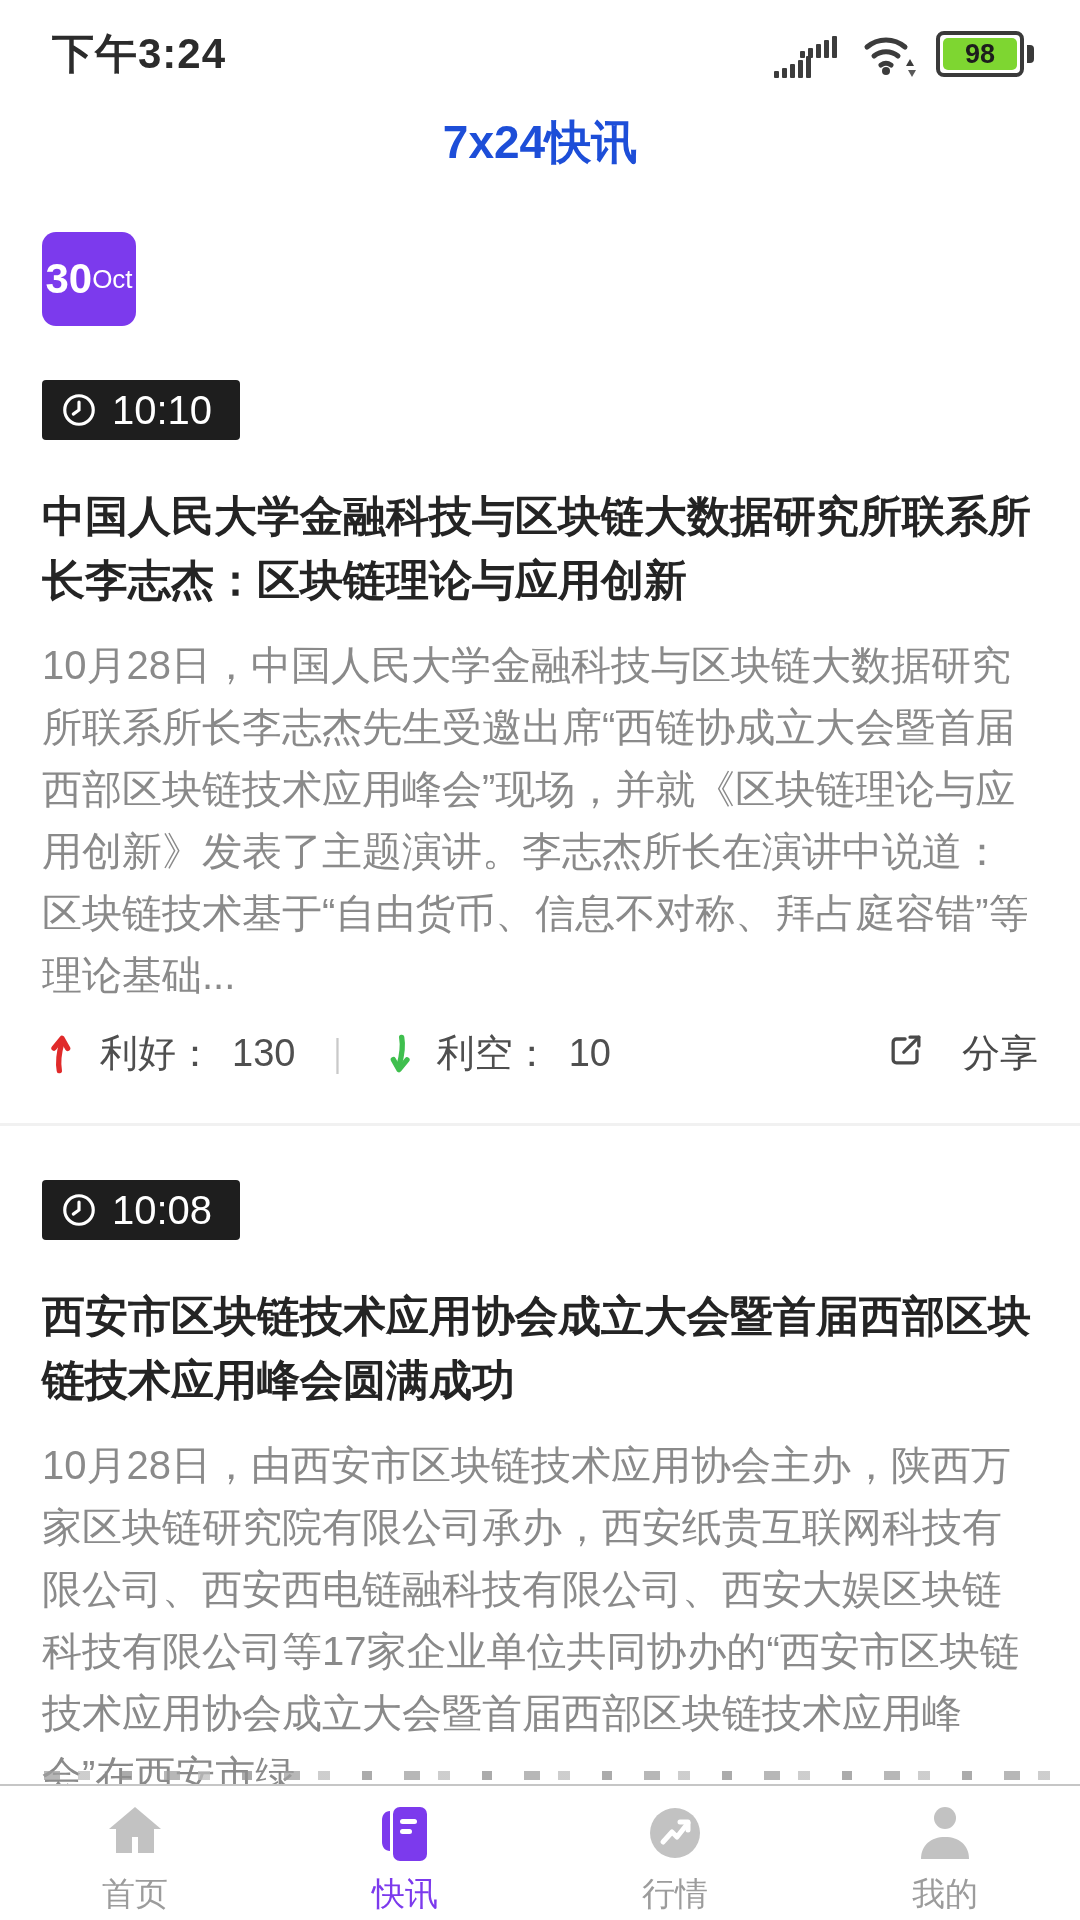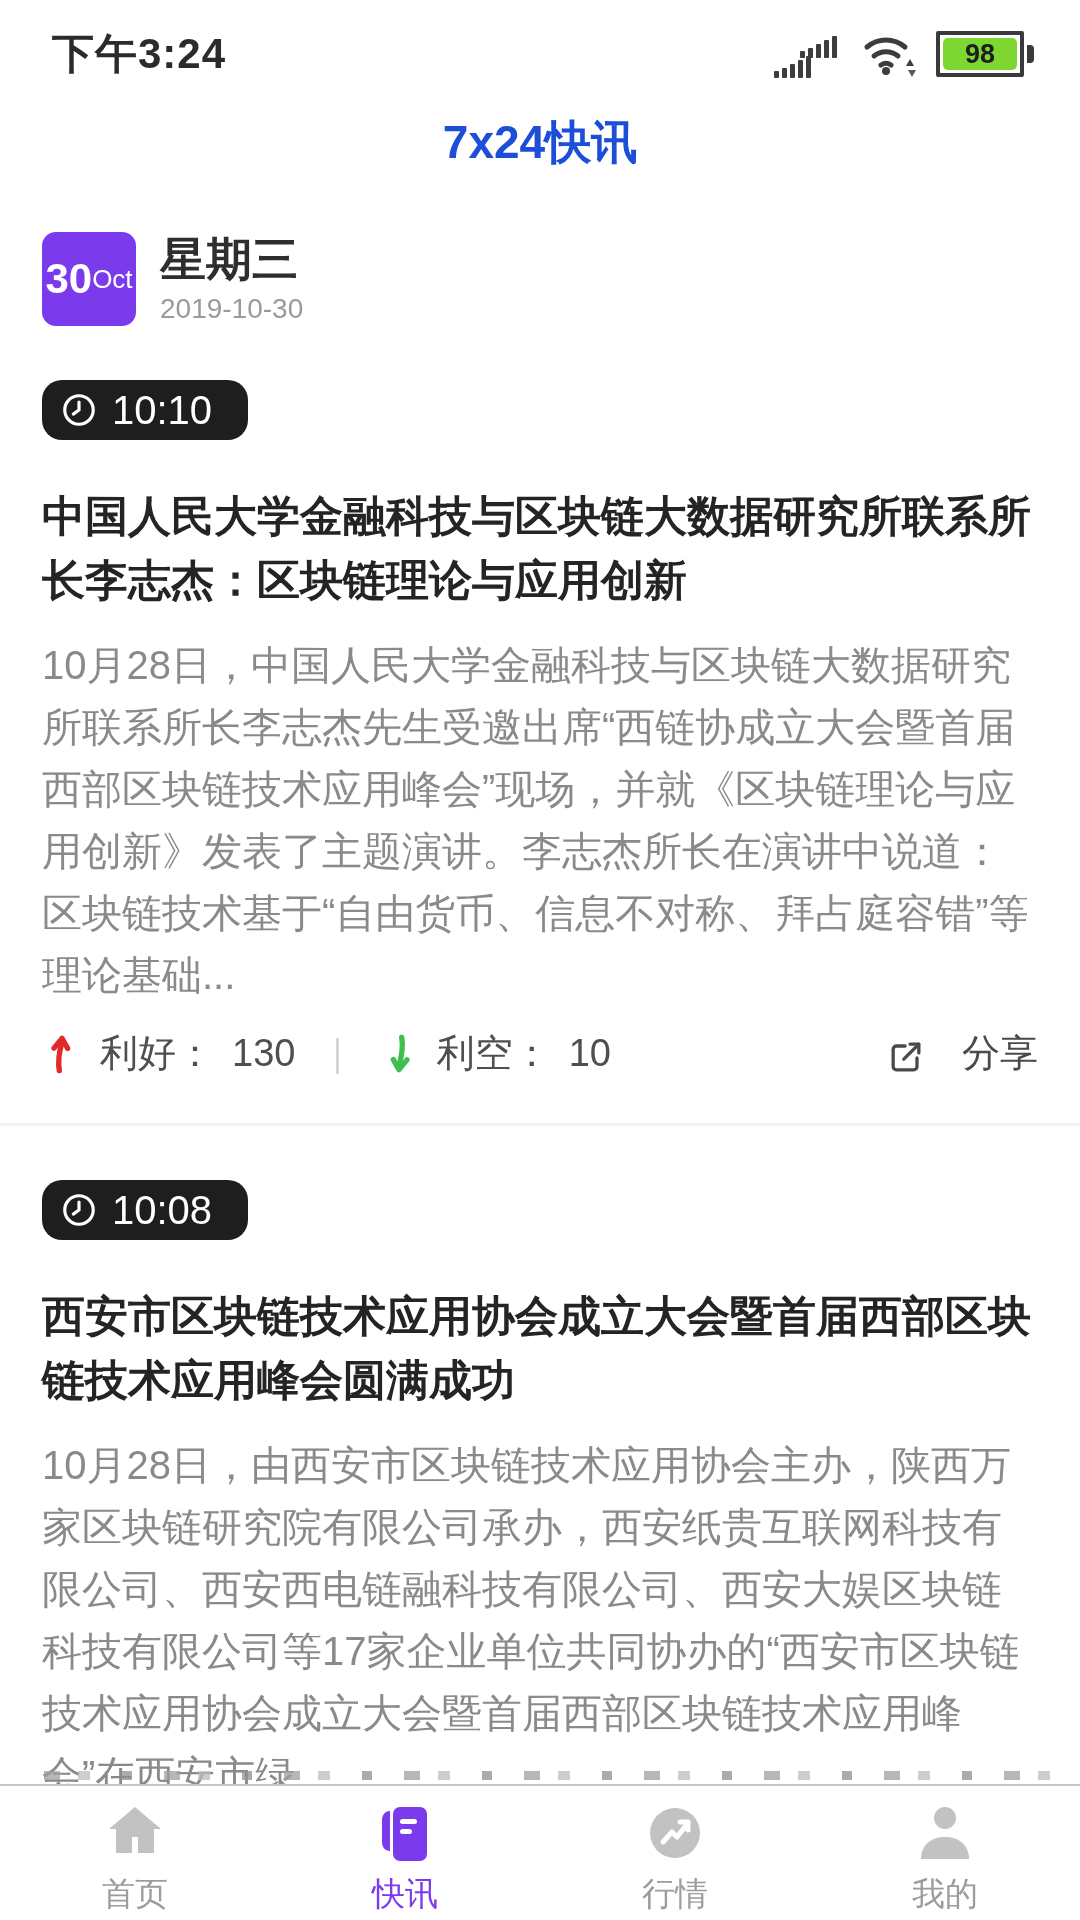--- a/index.html
+++ b/index.html
@@ -17,47 +17,47 @@
     position:relative;overflow:hidden;
   }
   
   .status-bar{
     display:flex;justify-content:space-between;align-items:center;
     padding:22px 46px 0 52px;height:86px;
   }
   .status-time{font-size:42px;font-weight:bold;color:#2b2b2b;letter-spacing:1px}
   .status-icons{display:flex;align-items:center;gap:16px}
   .battery-wrap{display:flex;align-items:center}
-  .battery{position:relative;width:88px;height:46px;border:4px solid #3a3a3a;border-radius:2px;
+  .battery{position:relative;width:88px;height:46px;border:4px solid #3a3a3a;border-radius:8px;
     display:flex;align-items:center;justify-content:center}
   .battery-fill{position:absolute;inset:3px;background:var(--battery-green);border-radius:5px}
   .battery-text{position:relative;font-size:27px;font-weight:bold;color:#1d1d1d;line-height:1}
   .battery-nub{width:7px;height:18px;background:#3a3a3a;border-radius:0 4px 4px 0;margin-left:3px}
   
   .app-header{text-align:center;padding:26px 0 8px;height:104px}
   .app-title{font-size:46px;color:#1d4ed8;font-weight:700}
   
   .content{padding:0 42px}
   .date-row{display:flex;align-items:flex-start;gap:24px;margin-top:42px}
   .date-badge{width:94px;height:94px;background:var(--accent);border-radius:14px;color:#fff;
     display:flex;flex-direction:row;align-items:center;justify-content:center;flex:0 0 auto}
   .date-day{font-size:42px;font-weight:bold;line-height:1.05}
   .date-month{font-size:26px;line-height:1.1}
   .date-weekday{font-size:46px;font-weight:bold;color:#2e2e2e;line-height:1.1;margin-top:2px}
   .date-full{font-size:28px;color:#9a9a9a;margin-top:8px}
   .news-item{margin-top:54px}
   .time-badge{display:inline-flex;align-items:center;gap:14px;background:var(--time-badge-bg);
-    color:#fff;border-radius:20px;padding:8px 36px 8px 18px;font-size:40px;line-height:1.1}
+    color:#fff;border-radius:4px;padding:8px 28px 8px 18px;font-size:40px;line-height:1.1}
   .news-title{margin-top:44px;font-size:43px;font-weight:bold;line-height:64px;color:#242424}
   .news-body{margin-top:22px;font-size:40px;line-height:62px;color:#8a8a8a}
   .news-footer{display:flex;align-items:center;margin-top:22px;font-size:38px;color:#4f4f4f;
     padding-bottom:44px}
   .sentiment{display:flex;align-items:center;gap:18px}
   .sent-sep{color:#c9c9c9;margin:0 24px;font-size:36px}
-  .share-btn{margin-left:auto;display:flex;align-items:flex-end;gap:34px;color:#4a4a4a}
+  .share-btn{margin-left:auto;display:flex;align-items:flex-start;gap:34px;color:#4a4a4a}
   .card-divider{height:3px;background:#f1f1f1;margin:0 -42px}
   
   .next-item-clip{position:absolute;left:44px;right:24px;bottom:140px;height:9px;opacity:.75;
     background:repeating-linear-gradient(90deg,#9f9f9f 0 16px,transparent 16px 34px,
       #bdbdbd 34px 46px,transparent 46px 78px,#8f8f8f 78px 88px,transparent 88px 120px)}
   
   .tab-bar{position:absolute;left:0;right:0;bottom:0;height:136px;background:#fff;
     border-top:2px solid #c6c6c6;display:flex;align-items:stretch}
   .tab{flex:1;display:flex;flex-direction:column;align-items:center;justify-content:center;gap:8px}
   .tab-label{font-size:33px;color:#9c9c9c;line-height:1}
@@ -114,24 +114,20 @@
   <div class="app-title">7x24快讯</div>
 </div>
 
 <div class="content">
 
   <div class="date-row">
     <div class="date-badge">
       <div class="date-day">30</div>
       <div class="date-month">Oct</div>
     </div>
-    <div>
-      <div class="date-weekday">星期三</div>
-      <div class="date-full">2019-10-30</div>
-    </div>
   </div>
 
   <div class="news-item">
     <span class="time-badge">
       <span class="icon">
         <svg width="38" height="38" viewBox="0 0 24 24">
           <circle cx="12" cy="12" r="9" stroke="#fff" stroke-width="2" fill="none"></circle>
           <path d="M12 7v5l-3.6 2.6" stroke="#fff" stroke-width="2" fill="none" stroke-linecap="round"></path>
         </svg>
       </span>

